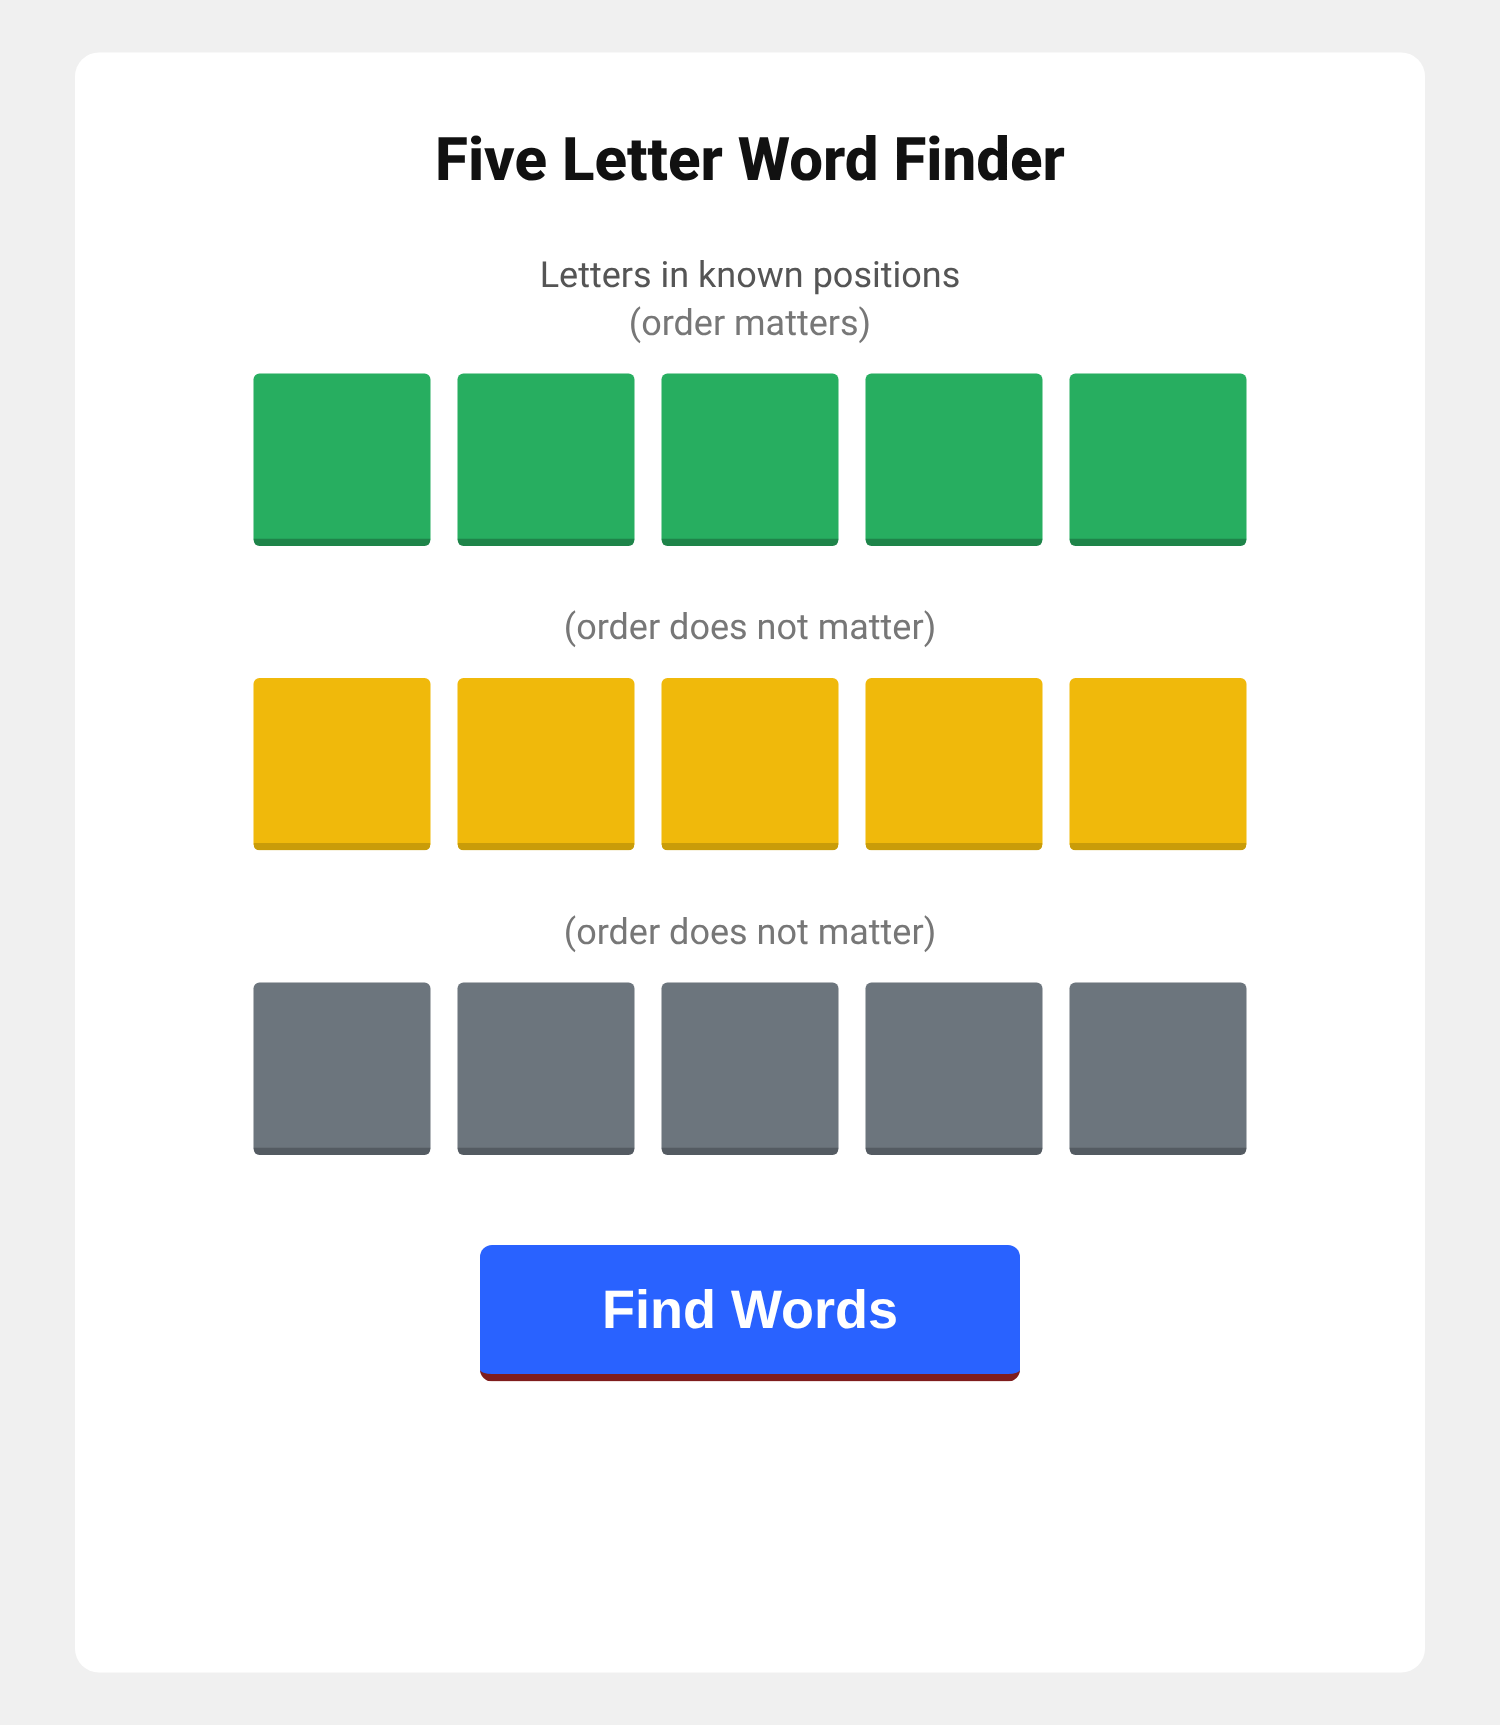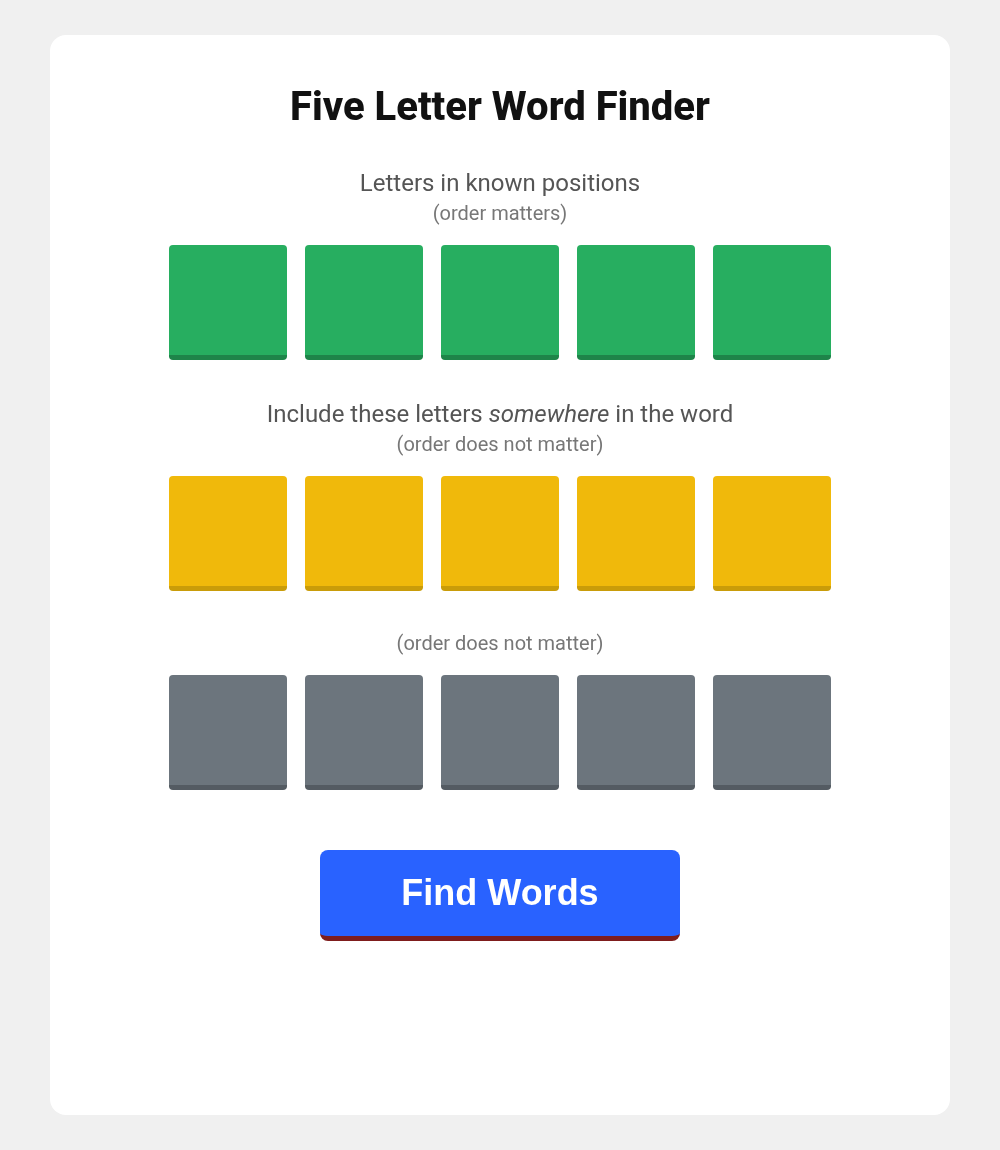--- a/index.html
+++ b/index.html
@@ -47,21 +47,21 @@
     }
 
     .section-label {
       font-size: 24px;
       color: #555555;
       text-align: center;
       margin-bottom: 4px;
     }
 
     .section-sublabel {
-      font-size: 20px;
+      font-size: 24px;
       color: #777777;
       text-align: center;
       margin-bottom: 20px;
     }
 
     .tile-row {
       display: flex;
       gap: 18px;
       justify-content: center;
     }
@@ -116,21 +116,20 @@
     <div class="tile-row">
       <div class="tile tile-green"></div>
       <div class="tile tile-green"></div>
       <div class="tile tile-green"></div>
       <div class="tile tile-green"></div>
       <div class="tile tile-green"></div>
     </div>
   </div>
 
   <div class="section">
-    <span class="section-label">Include these letters <em>somewhere</em> in the word</span>
     <span class="section-sublabel">(order does not matter)</span>
     <div class="tile-row">
       <div class="tile tile-yellow"></div>
       <div class="tile tile-yellow"></div>
       <div class="tile tile-yellow"></div>
       <div class="tile tile-yellow"></div>
       <div class="tile tile-yellow"></div>
     </div>
   </div>
 

